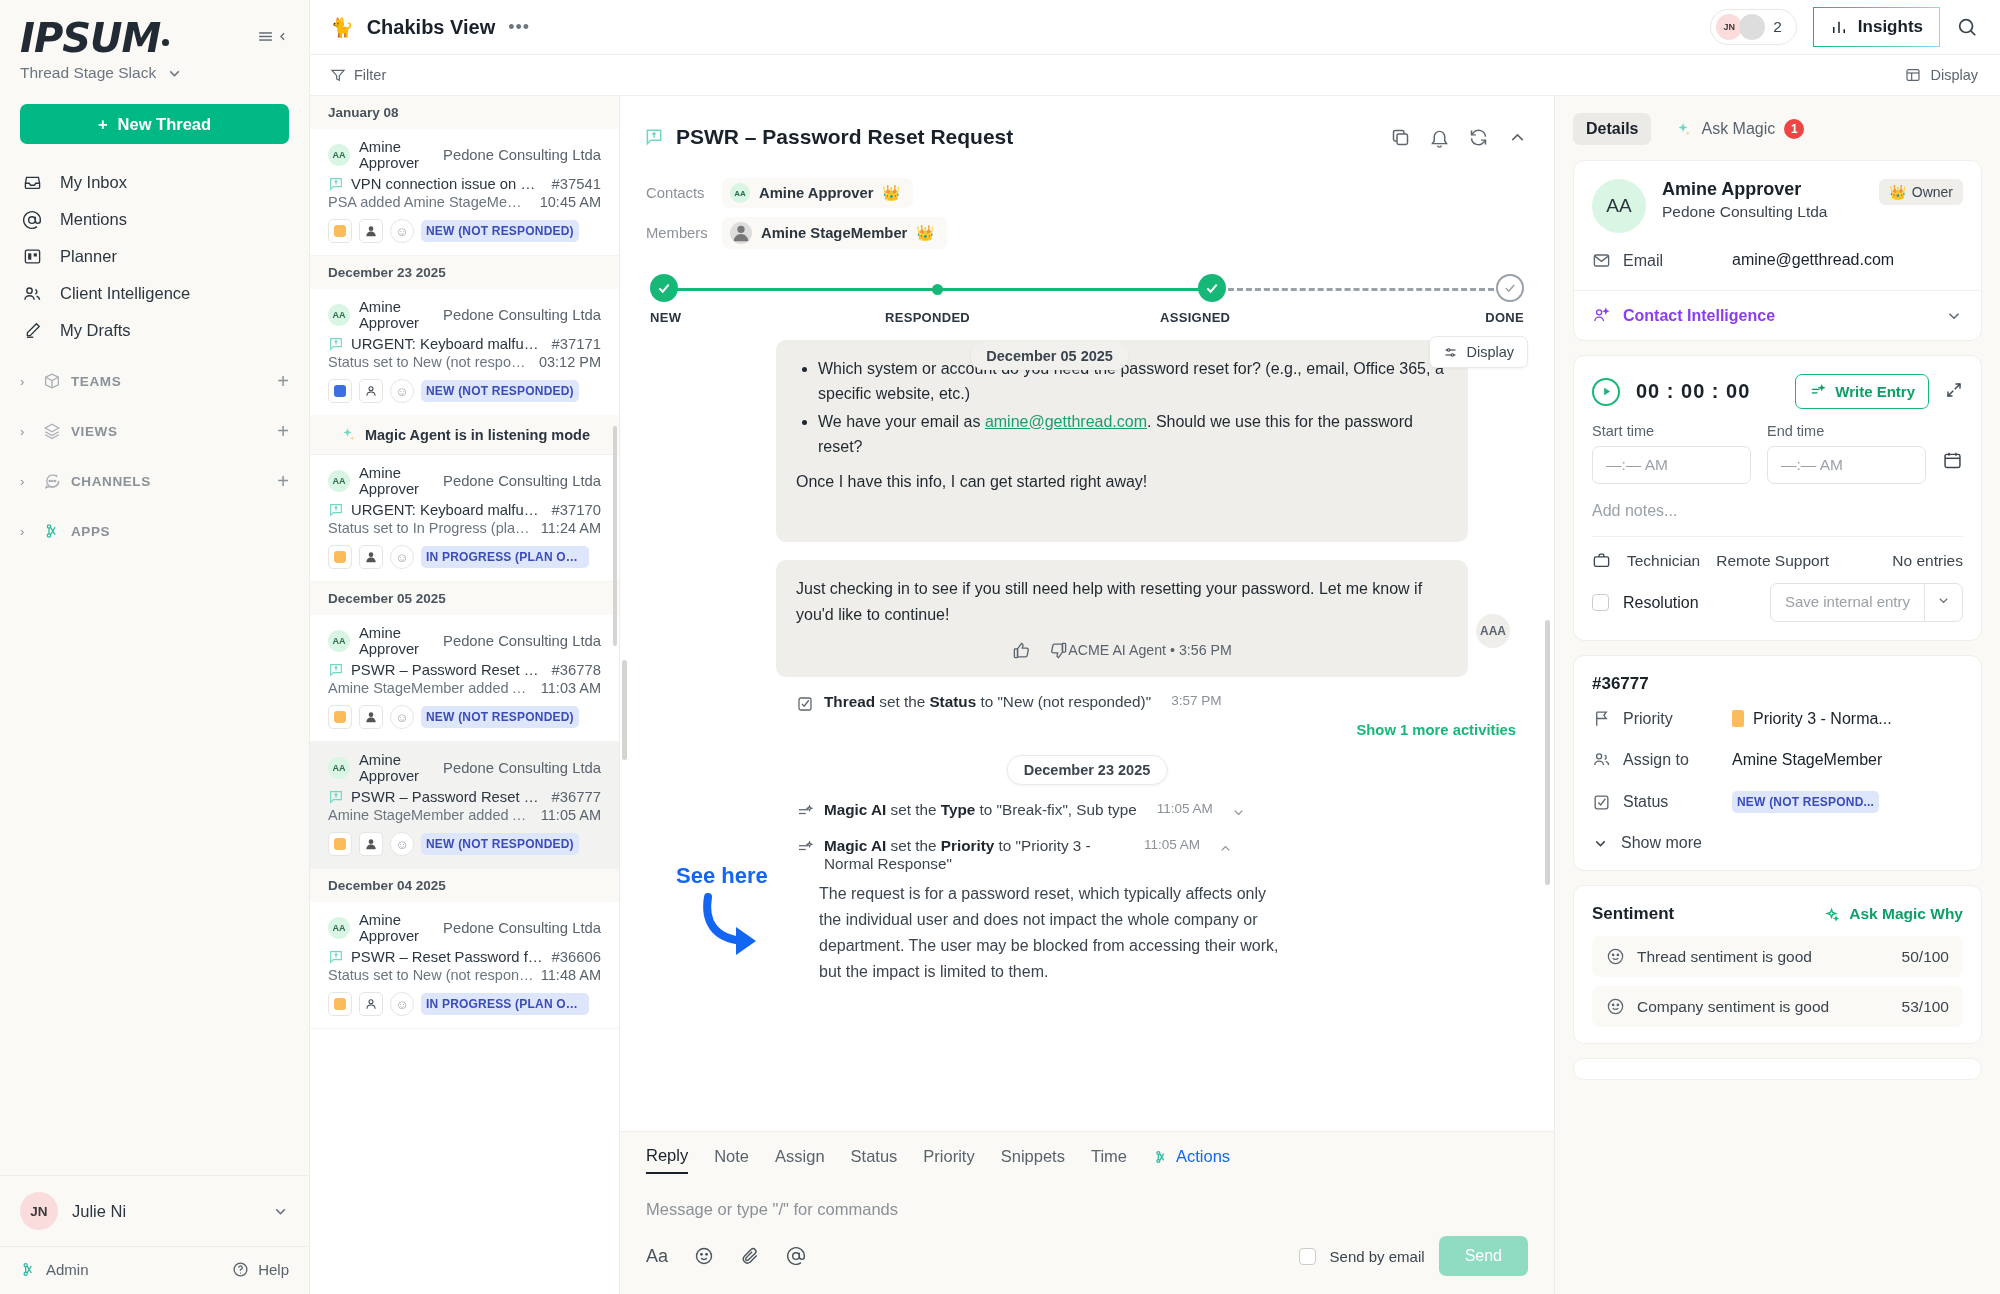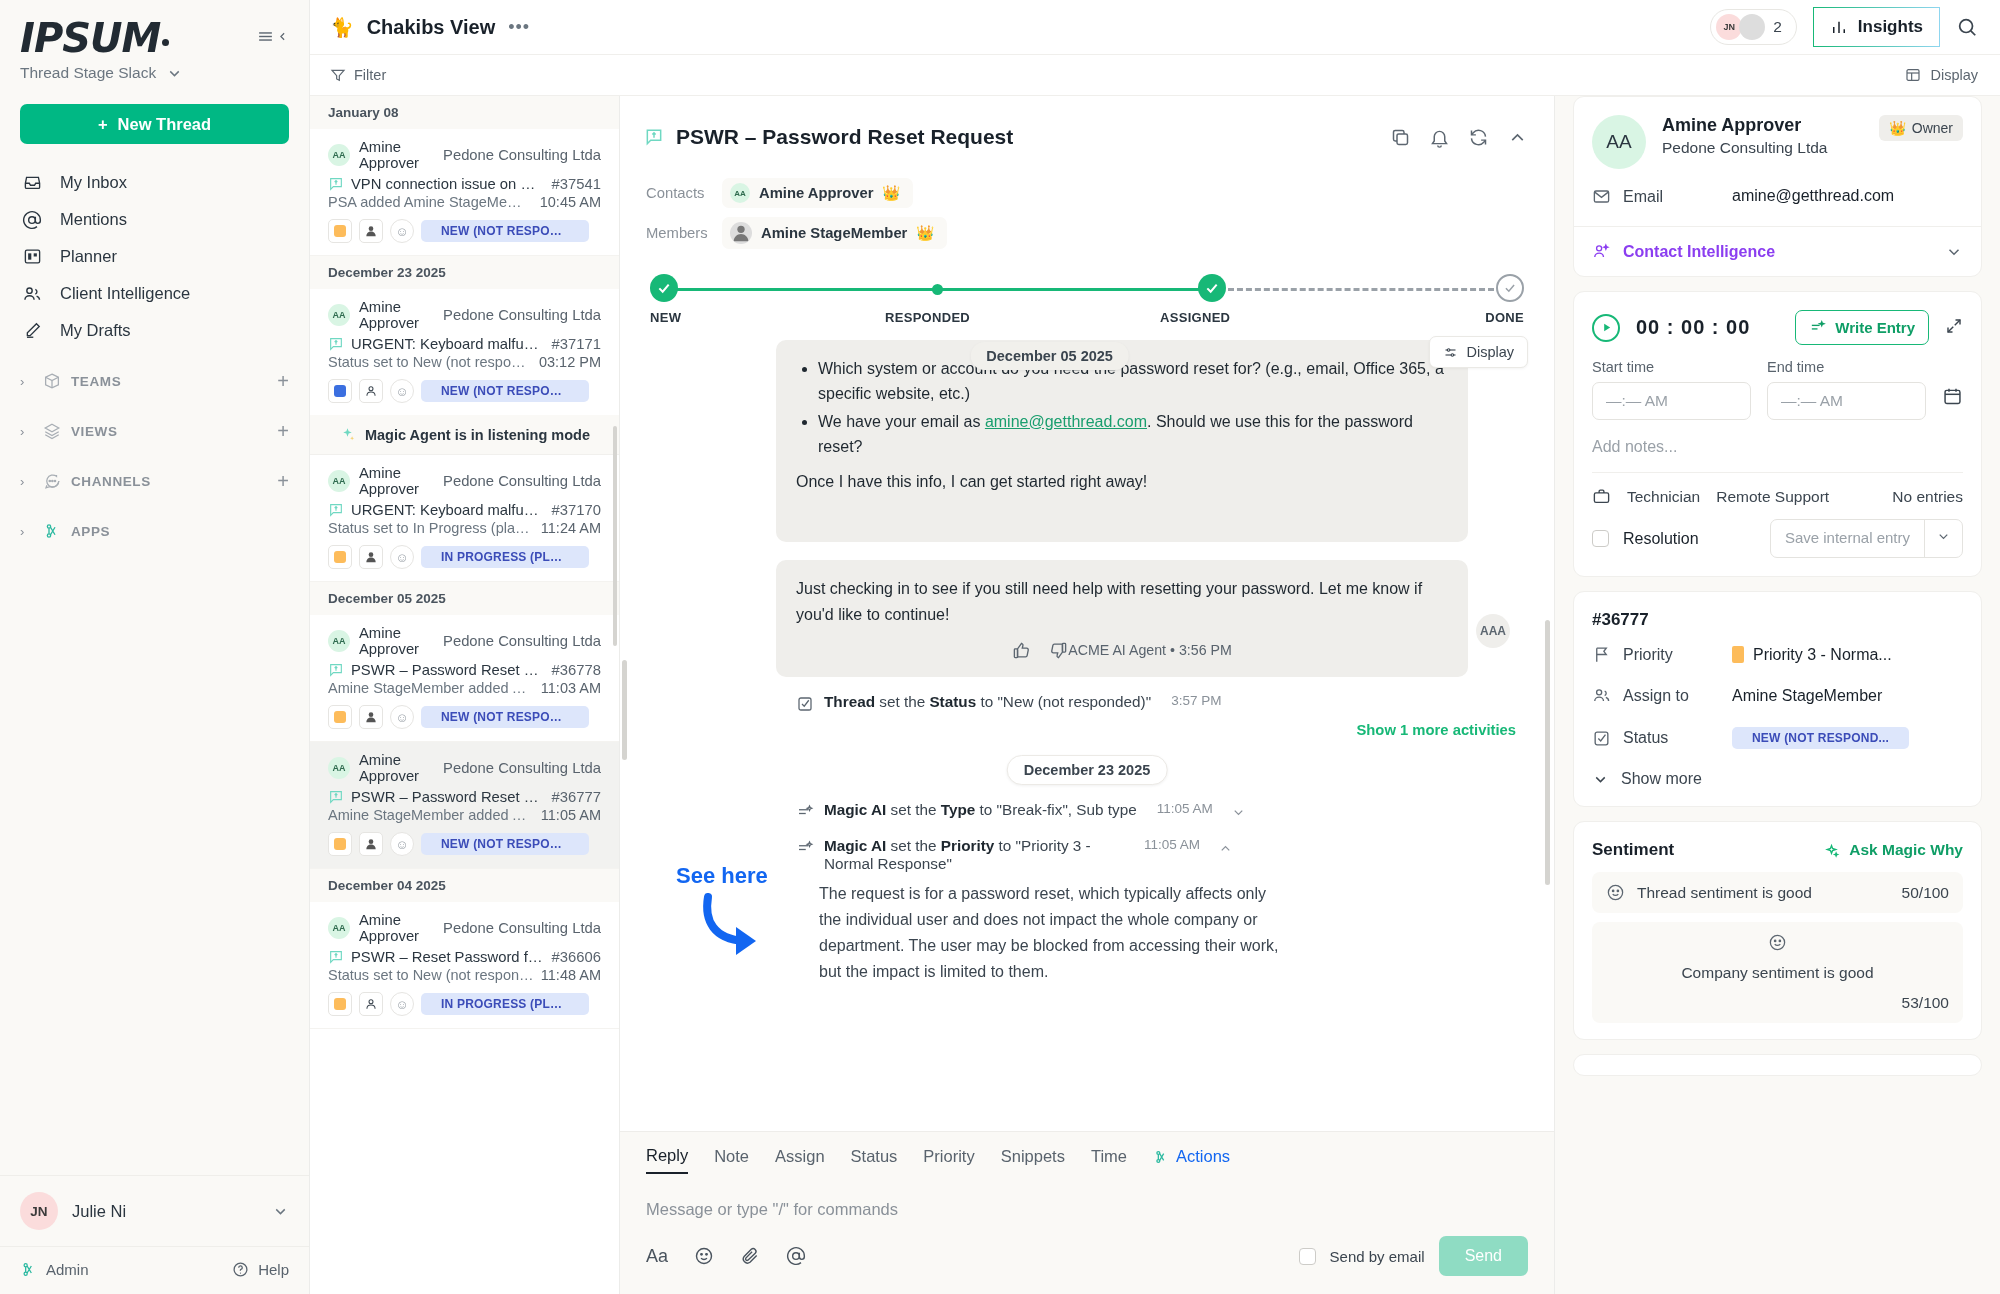--- a/index.html
+++ b/index.html
@@ -125,21 +125,21 @@
     width:24px;height:24px;border:1px solid #e6e5e2;border-radius:50%;background:#fff;
     display:flex;align-items:center;justify-content:center;color:#9aa1a8;font-size:13px; flex:none;
   }
   .av-photo {
     width:24px;height:24px;border-radius:5px;border:1px solid #e6e5e2;overflow:hidden;flex:none;
     display:flex;align-items:center;justify-content:center;background:#fff;
   }
   .status-pill {
     font-size: 12px; font-weight: 700; letter-spacing:.2px;
     color: #3b4cb8; background:#dde6fb;
-    padding: 4px 20px; border-radius:5px;
+    padding: 4px 5px; border-radius:5px;
     white-space:nowrap; overflow:hidden; text-overflow:ellipsis; max-width: 168px;
   }
   .magic-banner {
     background:#faf9f6; padding: 11px 18px;
     display:flex; align-items:center; justify-content:center; gap:9px;
     font-size:14.5px; font-weight:700; color:#2b3640;
     border-bottom:1px solid #f1f0ed;
   }
   .tl-sbar { position:absolute; right:2px; top:330px; width:4px; height:220px; background:#d5d4d0; border-radius:3px;}
 
@@ -1038,20 +1038,31 @@
             <div class="cmp-right">
               <span class="cb"></span>
               <span class="sbe-label">Send by email</span>
               <button class="send-btn">Send</button>
             </div>
           </div>
         </div>
       </div>
 
       <div class="details" style="height:1198px;">
+        <div class="dt-tabs">
+          <span class="dt-tab active">Details</span>
+          <span class="dt-tab">
+            <svg width="18" height="18" viewBox="0 0 24 24" fill="#6fd8c2">
+                <path d="M12 4l1.6 4.4L18 10l-4.4 1.6L12 16l-1.6-4.4L6 10l4.4-1.6z"></path>
+                <path d="M18.5 15l.7 1.8 1.8.7-1.8.7-.7 1.8-.7-1.8-1.8-.7 1.8-.7z" fill="#f5d06b"></path>
+              </svg>
+            <span>Ask Magic</span>
+            <span class="badge-red">1</span>
+          </span>
+        </div>
 
         <div class="card">
           <div class="contact-top">
             <span class="av-big">AA</span>
             <div style="flex:1;">
               <div style="display:flex;align-items:flex-start;">
                 <div>
                   <div class="ct-name">Amine Approver</div>
                   <div class="ct-org">Pedone Consulting Ltda</div>
                 </div>
@@ -1212,21 +1223,21 @@
           <div class="sent-item">
             <svg width="19" height="19" viewBox="0 0 24 24" fill="none" stroke="#5c6670" stroke-width="1.6">
                 <circle cx="12" cy="12" r="9"></circle>
                 <circle cx="9" cy="10" r=".9" fill="currentColor"></circle>
                 <circle cx="15" cy="10" r=".9" fill="currentColor"></circle>
                 <path d="M8.5 14a4.5 4.5 0 0 0 7 0"></path>
               </svg>
             <span>Thread sentiment is good</span>
             <span class="sent-score">50/100</span>
           </div>
-          <div class="sent-item" style="margin-bottom:16px;flex-direction:column;">
+          <div class="sent-item" style="margin-bottom:16px;">
             <svg width="19" height="19" viewBox="0 0 24 24" fill="none" stroke="#5c6670" stroke-width="1.6">
                 <circle cx="12" cy="12" r="9"></circle>
                 <circle cx="9" cy="10" r=".9" fill="currentColor"></circle>
                 <circle cx="15" cy="10" r=".9" fill="currentColor"></circle>
                 <path d="M8.5 14a4.5 4.5 0 0 0 7 0"></path>
               </svg>
             <span>Company sentiment is good</span>
             <span class="sent-score">53/100</span>
           </div>
         </div>

